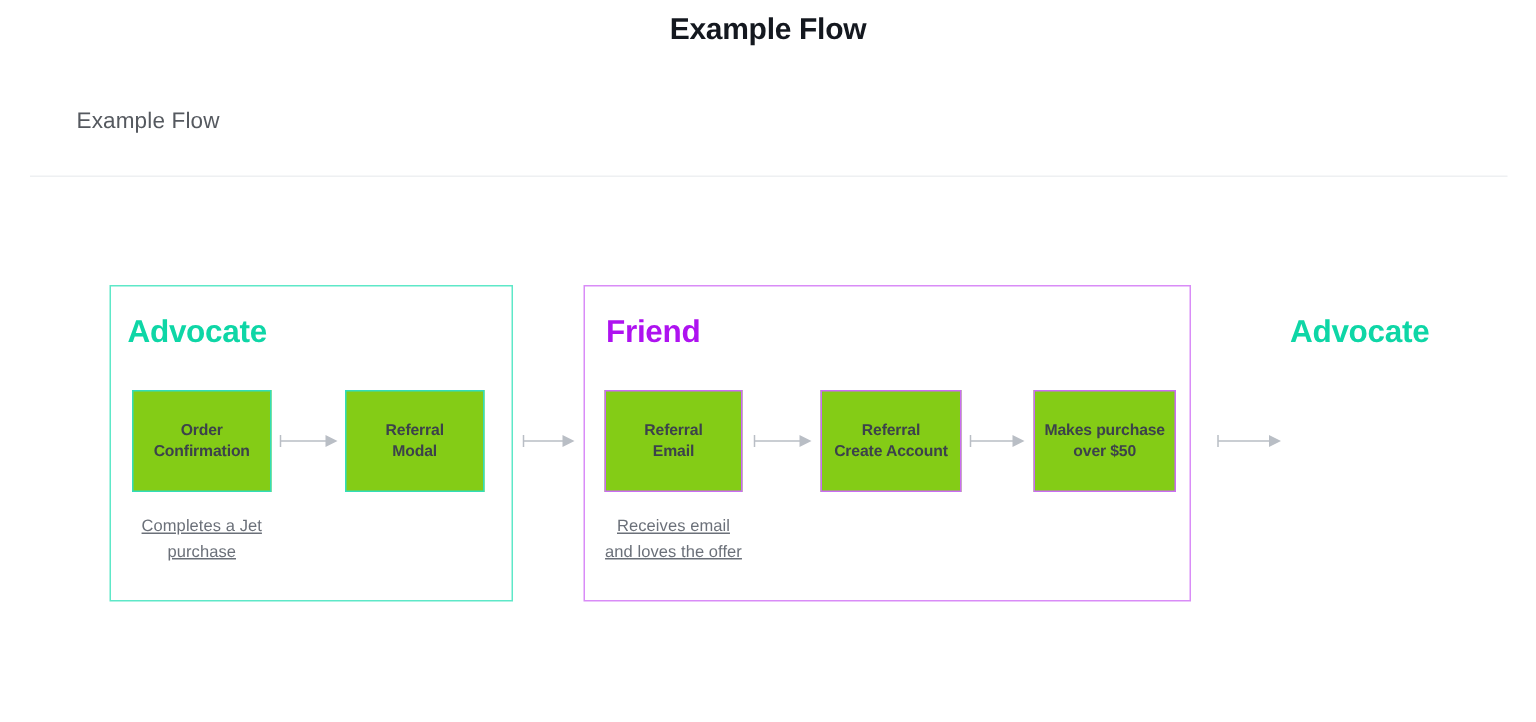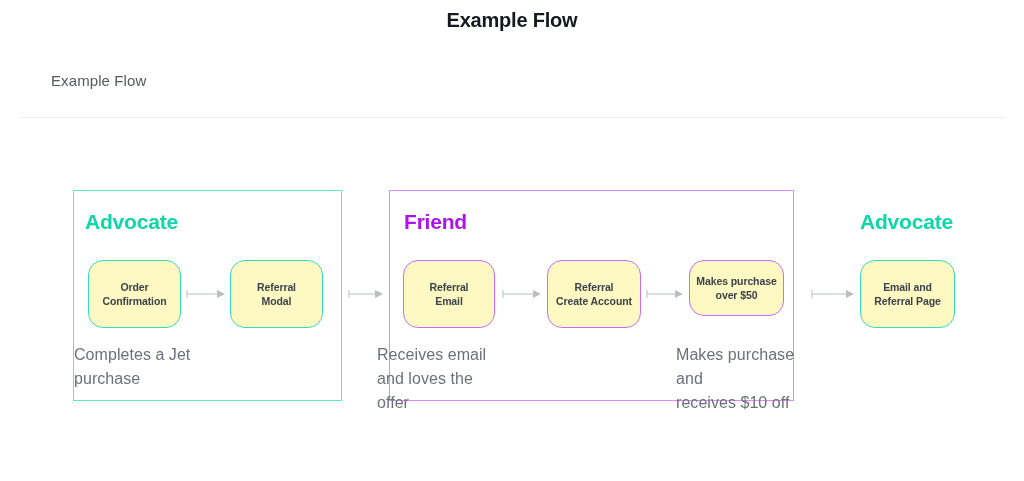--- a/index.html
+++ b/index.html
@@ -87,57 +87,57 @@
   .group-title.purple { color: #ae12f0; }
 
   .title-advocate-left { left: 85px; top: 191px; }
   .title-friend { left: 404px; top: 191px; }
   .title-advocate-right { left: 860px; top: 191px; }
 
   
   .step {
     position: absolute;
     box-sizing: border-box;
-    background: #fef9c3;
+    background: #84cc16;
     display: flex;
     align-items: center;
     justify-content: center;
     text-align: center;
-    border-radius: 15px;
   }
   .step .step-label {
     font-size: 10.5px;
     font-weight: bold;
     line-height: 1.35;
     color: #3c424b;
     letter-spacing: -0.1px;
     padding: 0 6px;
   }
   .step.teal { border: 1.5px solid #32ddb9; }
   .step.purple { border: 1.5px solid #cb6cf5; }
 
   .s1 { left: 88px;  top: 240px; width: 93px;  height: 68px; }
   .s2 { left: 230px; top: 240px; width: 93px;  height: 68px; }
   .s3 { left: 403px; top: 240px; width: 92px;  height: 68px; }
   .s4 { left: 547px; top: 240px; width: 94px;  height: 68px; }
-  .s5 { left: 689px; top: 240px; width: 95px;  height: 56px; align-items: center; }
+  .s5 { left: 689px; top: 240px; width: 95px;  height: 68px; align-items: center; }
   .s6 { left: 860px; top: 240px; width: 95px;  height: 68px; }
 
   
   .caption {
     position: absolute;
-    text-align: left;
-    font-size: 16px;
+    text-align: center;
+    font-size: 11px;
     line-height: 1.5;
     color: #6b7079;
     letter-spacing: 0.05px;
+    text-decoration: underline;
   }
   .c1 { left: 74px;  top: 323px; width: 121px; }
   .c2 { left: 216px; top: 323px; width: 121px; }
-  .c3 { left: 377px; top: 323px; width: 120px; }
+  .c3 { left: 389px; top: 323px; width: 120px; }
   .c4 { left: 533px; top: 323px; width: 122px; }
   .c5 { left: 676px; top: 323px; width: 122px; }
   .c6 { left: 847px; top: 323px; width: 122px; }
 
   
   .arrow {
     position: absolute;
     height: 12px;
     top: 268px;
   }
@@ -172,27 +172,23 @@
   </div>
   <div class="step purple s3">
     <span class="step-label">Referral<br>Email</span>
   </div>
   <div class="step purple s4">
     <span class="step-label">Referral<br>Create Account</span>
   </div>
   <div class="step purple s5">
     <span class="step-label">Makes purchase<br>over $50</span>
   </div>
-  <div class="step teal s6">
-    <span class="step-label">Email and<br>Referral Page</span>
-  </div>
 
   <div class="caption c1">Completes a Jet<br>purchase</div>
   <div class="caption c3">Receives email<br>and loves the offer</div>
-  <div class="caption c5">Makes purchase and<br>receives $10 off</div>
 
   <div class="arrow a1">
     <svg width="40" height="12" viewBox="0 0 40 12">
       <line x1="1" y1="2" x2="1" y2="10" stroke="#b9bec5" stroke-width="1"></line>
       <line x1="1" y1="6" x2="32" y2="6" stroke="#b9bec5" stroke-width="1"></line>
       <polygon points="31,2 39,6 31,10" fill="#b9bec5"></polygon>
     </svg>
   </div>
   <div class="arrow a2">
     <svg width="36" height="12" viewBox="0 0 36 12">

